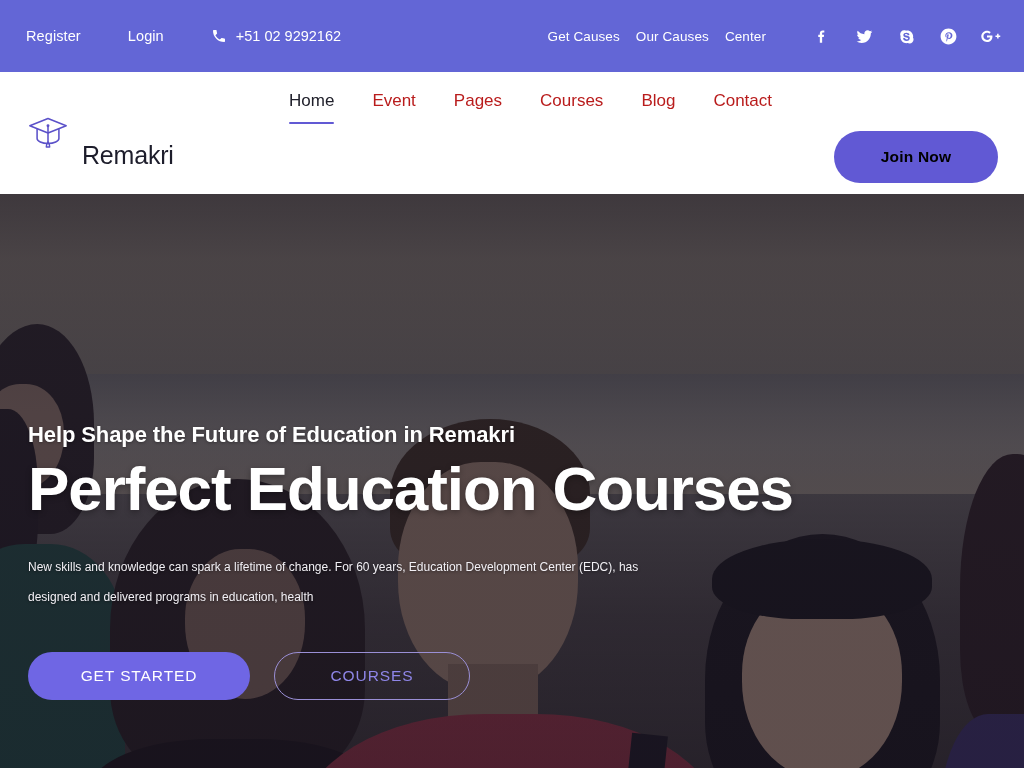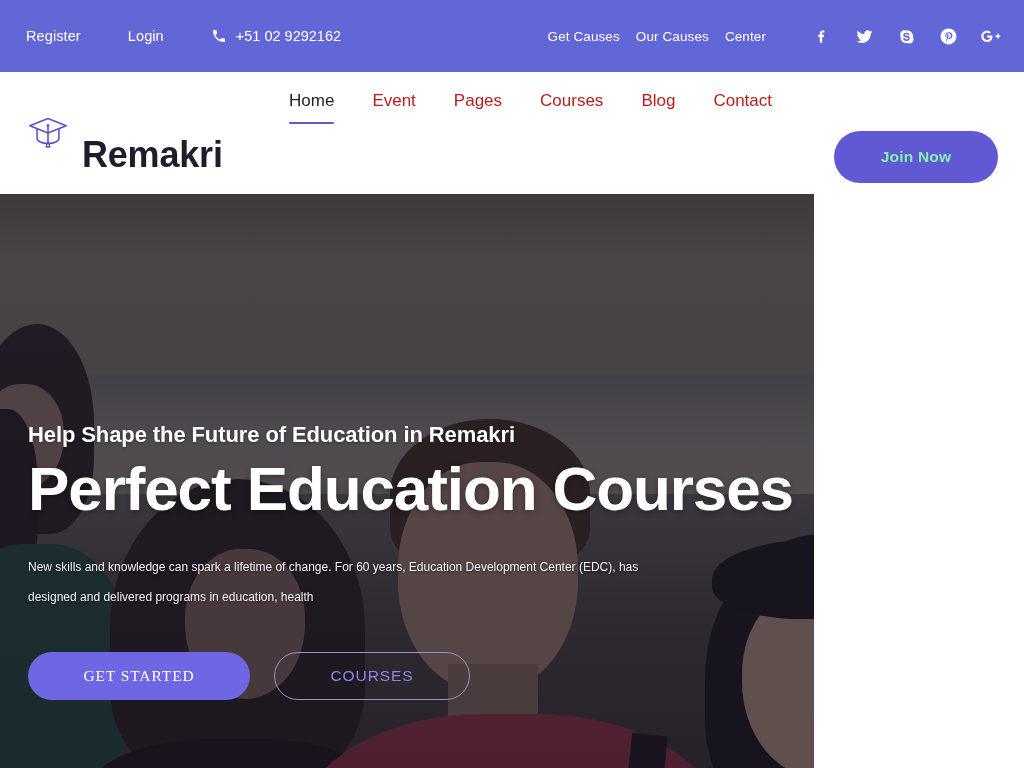--- a/index.html
+++ b/index.html
@@ -40,49 +40,49 @@
   
   .navbar {
     height:122px; background:#ffffff;
     display:flex; align-items:center;
     padding:0 26px 0 26px;
     position:relative; z-index:9;
   }
   .brand { display:flex; align-items:center; text-decoration:none; }
   .brand-icon { width:44px; height:40px; margin-right:12px; display:block; }
   .brand-name {
-    font-size:36px; color:#1d1d2b; letter-spacing:-0.2px; font-weight:700;margin-top:44px;
+    font-size:25px; color:#1d1d2b; letter-spacing:-0.2px; font-weight:400;margin-top:44px;
   }
 
   .mainnav { display:flex; align-items:flex-start; margin-left:auto; }
   .nav-item {
     position:relative; text-decoration:none;
     color:#b91c1c; font-size:17px; padding:8px 0 10px 0;
     margin-right:38px; white-space:nowrap;
   }
   .nav-item.active { color:#20202b; }
   .nav-item.active::after {
     content:""; position:absolute; left:0; right:0; bottom:-3px;
     height:2.5px; background:#6159d4; border-radius:2px;
   }
 
   .join-btn {
     margin-left:24px;
-    background:#6159d4; color:#86efac;
+    background:#6159d4; color:#000000;
     font-size:15.5px; font-weight:700;
     border:none; border-radius:40px;
     padding:0 38px; height:52px; min-width:164px;
     cursor:pointer; letter-spacing:.2px;
     font-family:"Liberation Sans", sans-serif;
     margin-top:48px;
   }
 
   
   .hero {
-    position:relative; height:574px; width:814px; overflow:hidden;
+    position:relative; height:574px; width:1024px; overflow:hidden;
     background:#2a2730;
   }
   .hero-photo { position:absolute; inset:0; }
   .hero-photo .layer { position:absolute; }
 
   
   .bg-top { left:0; right:0; top:0; height:215px;
     background:linear-gradient(180deg,#8d8379 0%,#a59a8c 30%,#968d82 60%,#7e7a76 100%); }
   .bg-mid { left:0; right:0; top:180px; height:130px;
     background:linear-gradient(180deg,#7b7a7d 0%,#9a9490 55%,#a2968a 100%); }
@@ -159,21 +159,21 @@
     color:#f2f0f5; font-size:12px; line-height:30px;
     max-width:640px; margin-top:28px;
     text-shadow:0 1px 3px rgba(0,0,0,.45);
   }
   .hero-btns { display:flex; align-items:center; margin-top:40px; }
   .btn-primary {
     background:#6f66e4; color:#ffffff;
     border:none; border-radius:40px;
     height:48px; min-width:222px; padding:0 30px;
     font-size:15.5px; letter-spacing:.9px; cursor:pointer;
-    font-family:Liberation Serif, serif;
+    font-family:Liberation Sans, sans-serif;
   }
   .btn-ghost {
     background:transparent; color:#8f86e8;
     border:1px solid #9a8fd6; border-radius:40px;
     height:48px; min-width:196px; padding:0 30px;
     font-size:15.5px; letter-spacing:.9px; cursor:pointer;
     margin-left:24px;
     font-family:"Liberation Sans", sans-serif;
   }
 </style>

